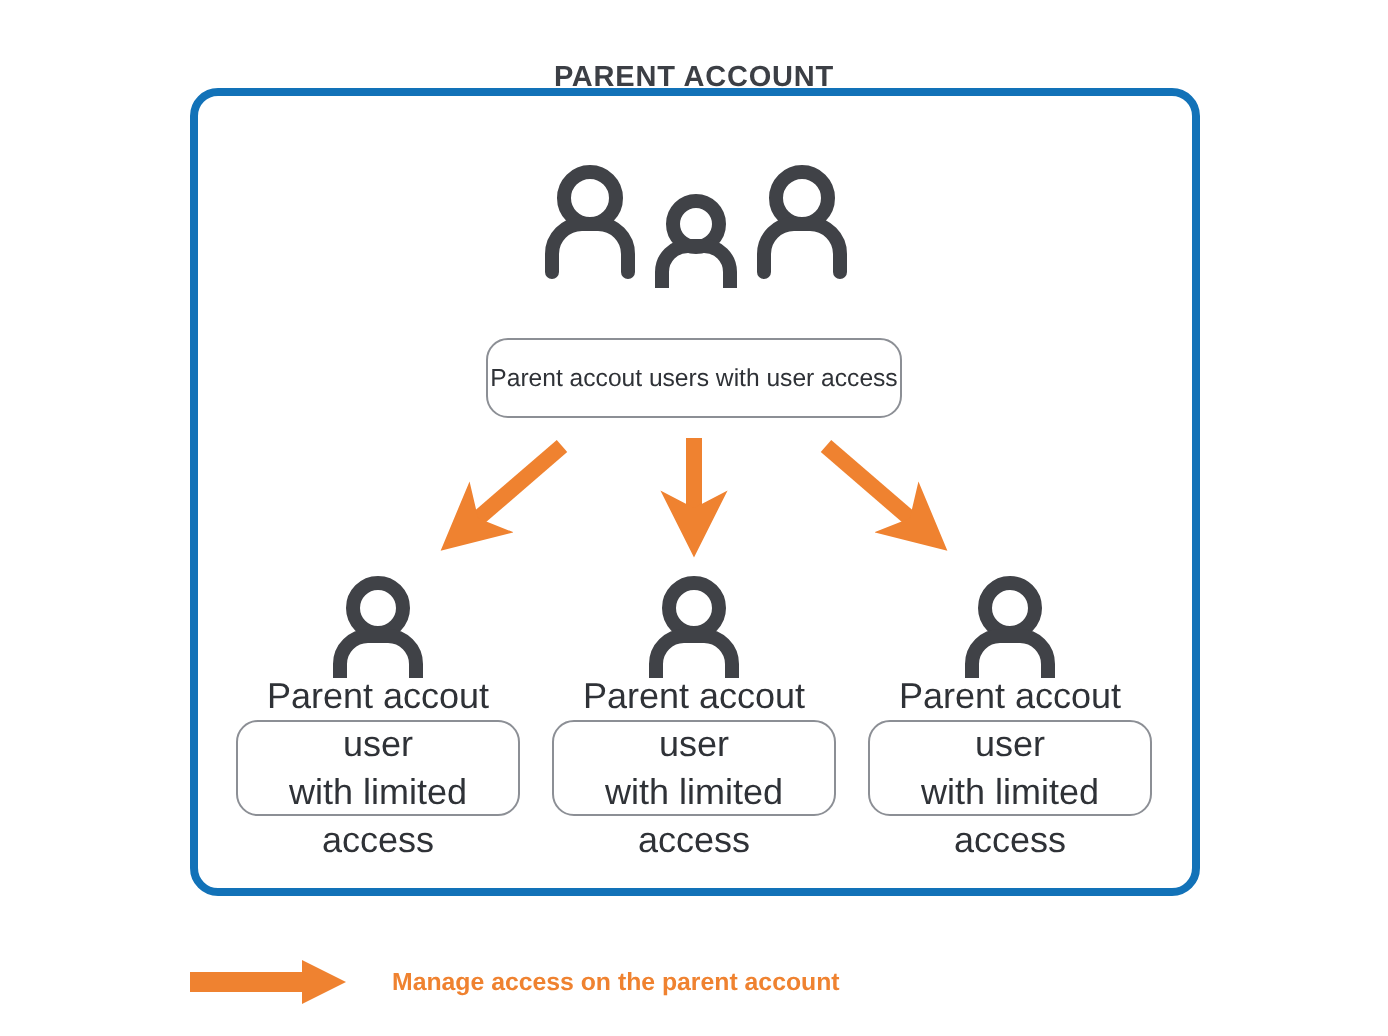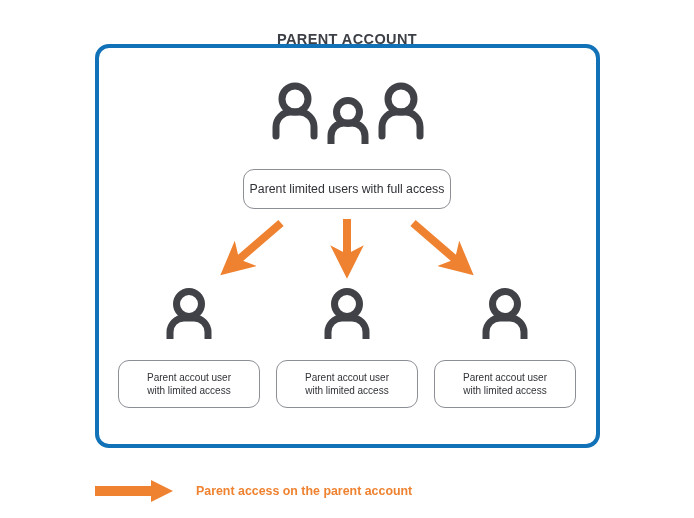--- a/index.html
+++ b/index.html
@@ -98,21 +98,21 @@
   .child-icon.c0 { left: 161px; }
   .child-icon.c1 { left: 319px; }
   .child-icon.c2 { left: 477px; }
   .child-icon svg { display: block; }
 
   
   .limited-box {
     top: 360px;
     width: 142px;
     height: 48px;
-    font-size: 10px;
+    font-size: 18px;
   }
   .limited-box.b0 { left: 118px; }
   .limited-box.b1 { left: 276px; }
   .limited-box.b2 { left: 434px; }
   .limited-box .lines { padding: 0 6px; }
 
   
   .legend {
     position: absolute;
     left: 95px;
@@ -159,21 +159,21 @@
       </g>
 
       <g stroke="#404247" stroke-width="7" fill="none" stroke-linecap="round">
         <circle cx="133" cy="17" r="13"></circle>
         <path d="M114 54 V45 a15 15 0 0 1 15 -15 h8 a15 15 0 0 1 15 15 V54" stroke-linejoin="round"></path>
       </g>
     </svg>
   </div>
 
   <div class="label-box full-access-box">
-    <span>Parent limited users with full access</span>
+    <span>Parent accout users with user access</span>
   </div>
 
   <svg class="arrow-layer" viewBox="0 0 694 518" xmlns="http://www.w3.org/2000/svg" aria-hidden="true">
     <defs>
       <marker id="ah" markerWidth="4.2" markerHeight="4.2" refX="2.6" refY="2.1" orient="auto" markerUnits="strokeWidth">
         <path d="M0,0 L4.2,2.1 L0,4.2 L1.1,2.1 Z" fill="#EF8230"></path>
       </marker>
     </defs>
 
     <line x1="281" y1="223" x2="230" y2="267" stroke="#EF8230" stroke-width="8" marker-end="url(#ah)"></line>
@@ -230,16 +230,16 @@
       <div>with limited access</div>
     </div>
   </div>
 
   <div class="legend">
     <div class="legend-arrow">
       <svg width="80" height="22" viewBox="0 0 80 22" xmlns="http://www.w3.org/2000/svg">
         <path d="M0 6 H56 V0 L78 11 L56 22 V16 H0 Z" fill="#EF8230"></path>
       </svg>
     </div>
-    <div class="legend-text">Parent access on the parent account</div>
+    <div class="legend-text">Manage access on the parent account</div>
   </div>
 
 </div>
 
 </body></html>

